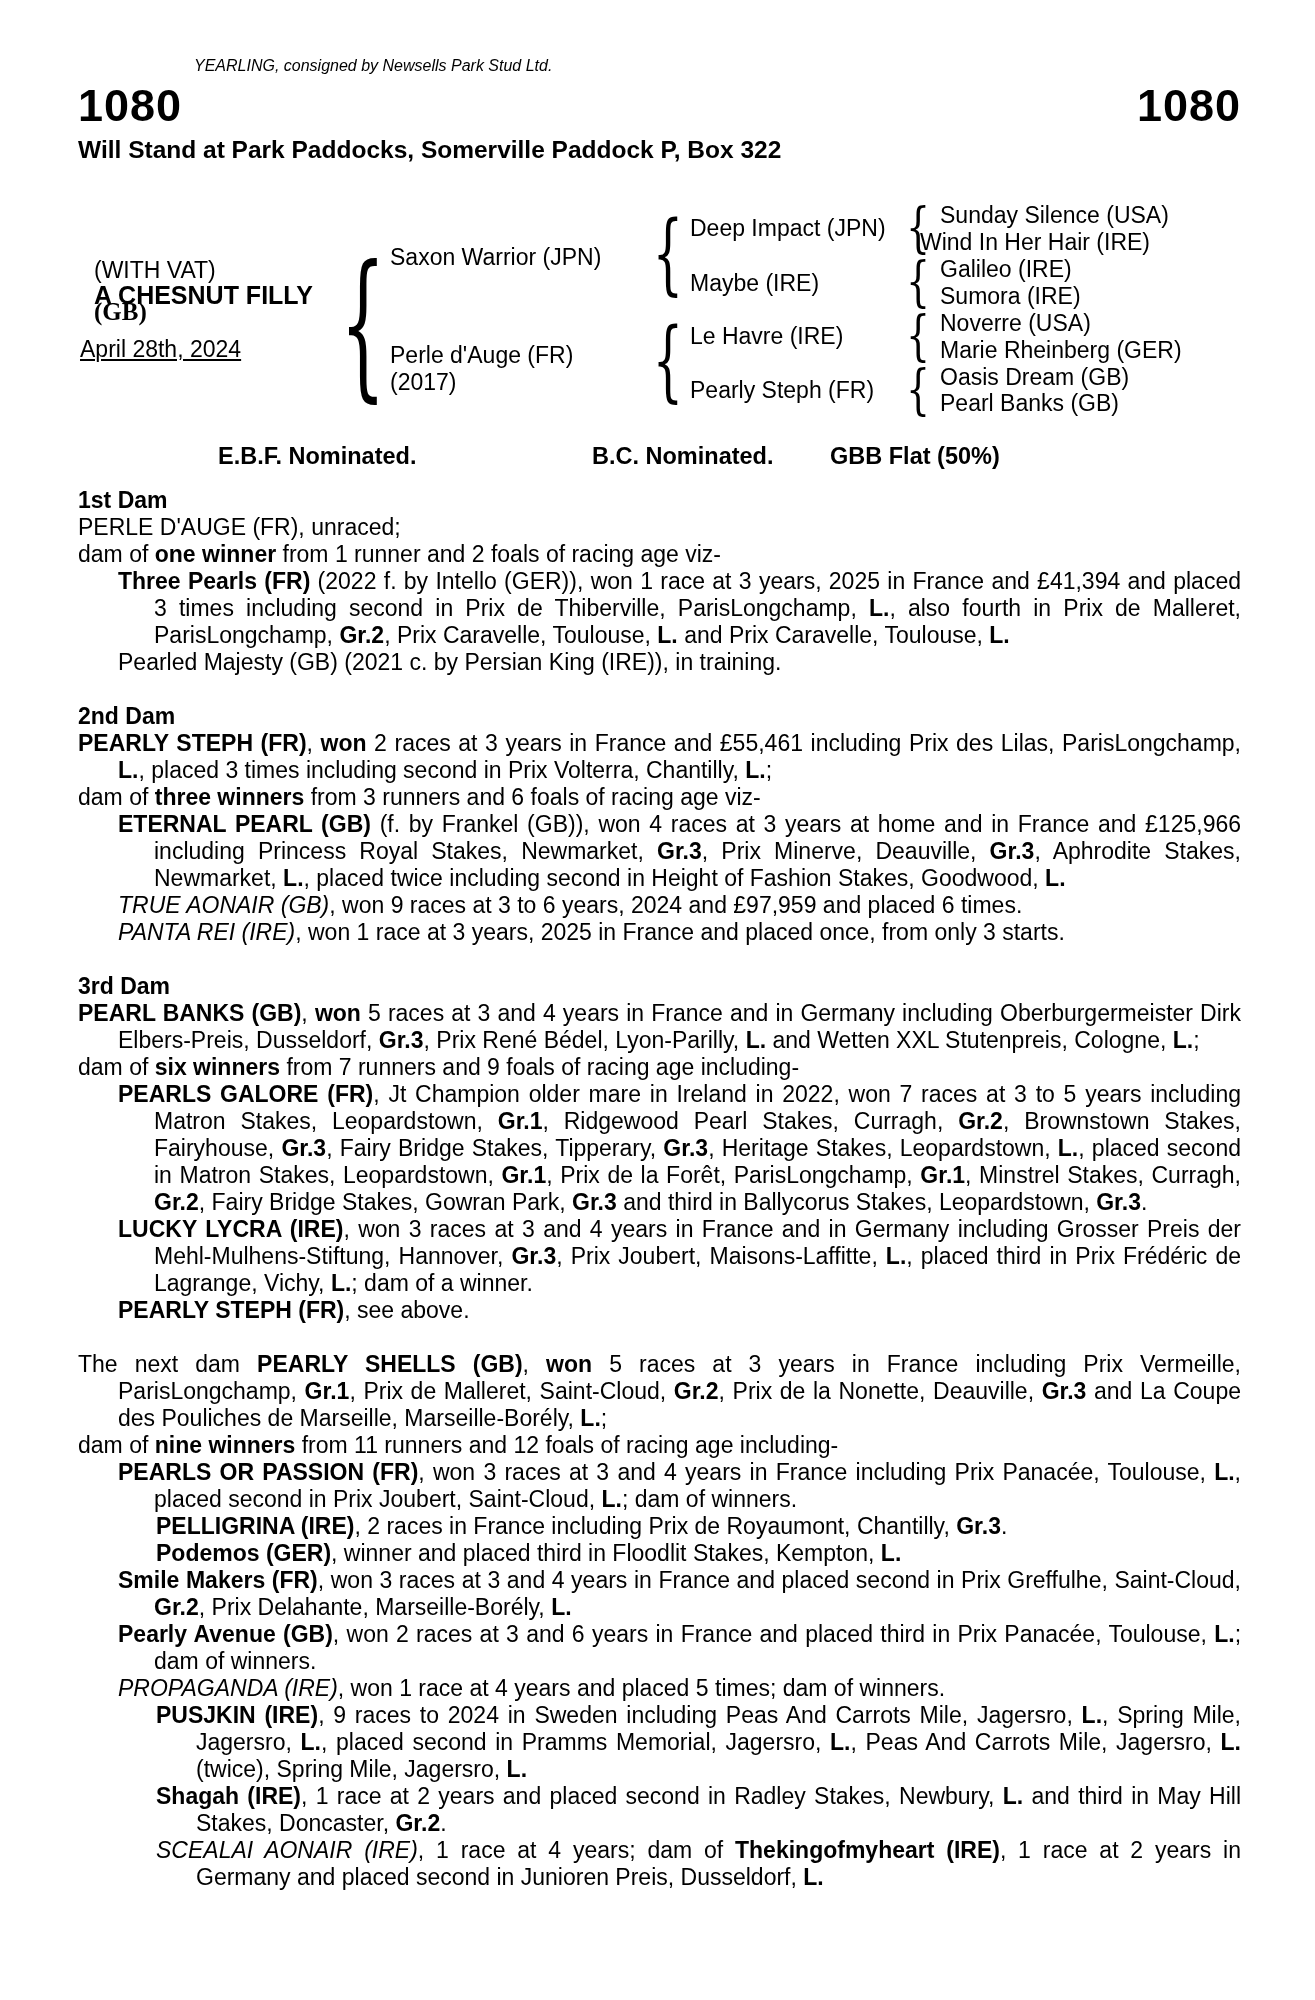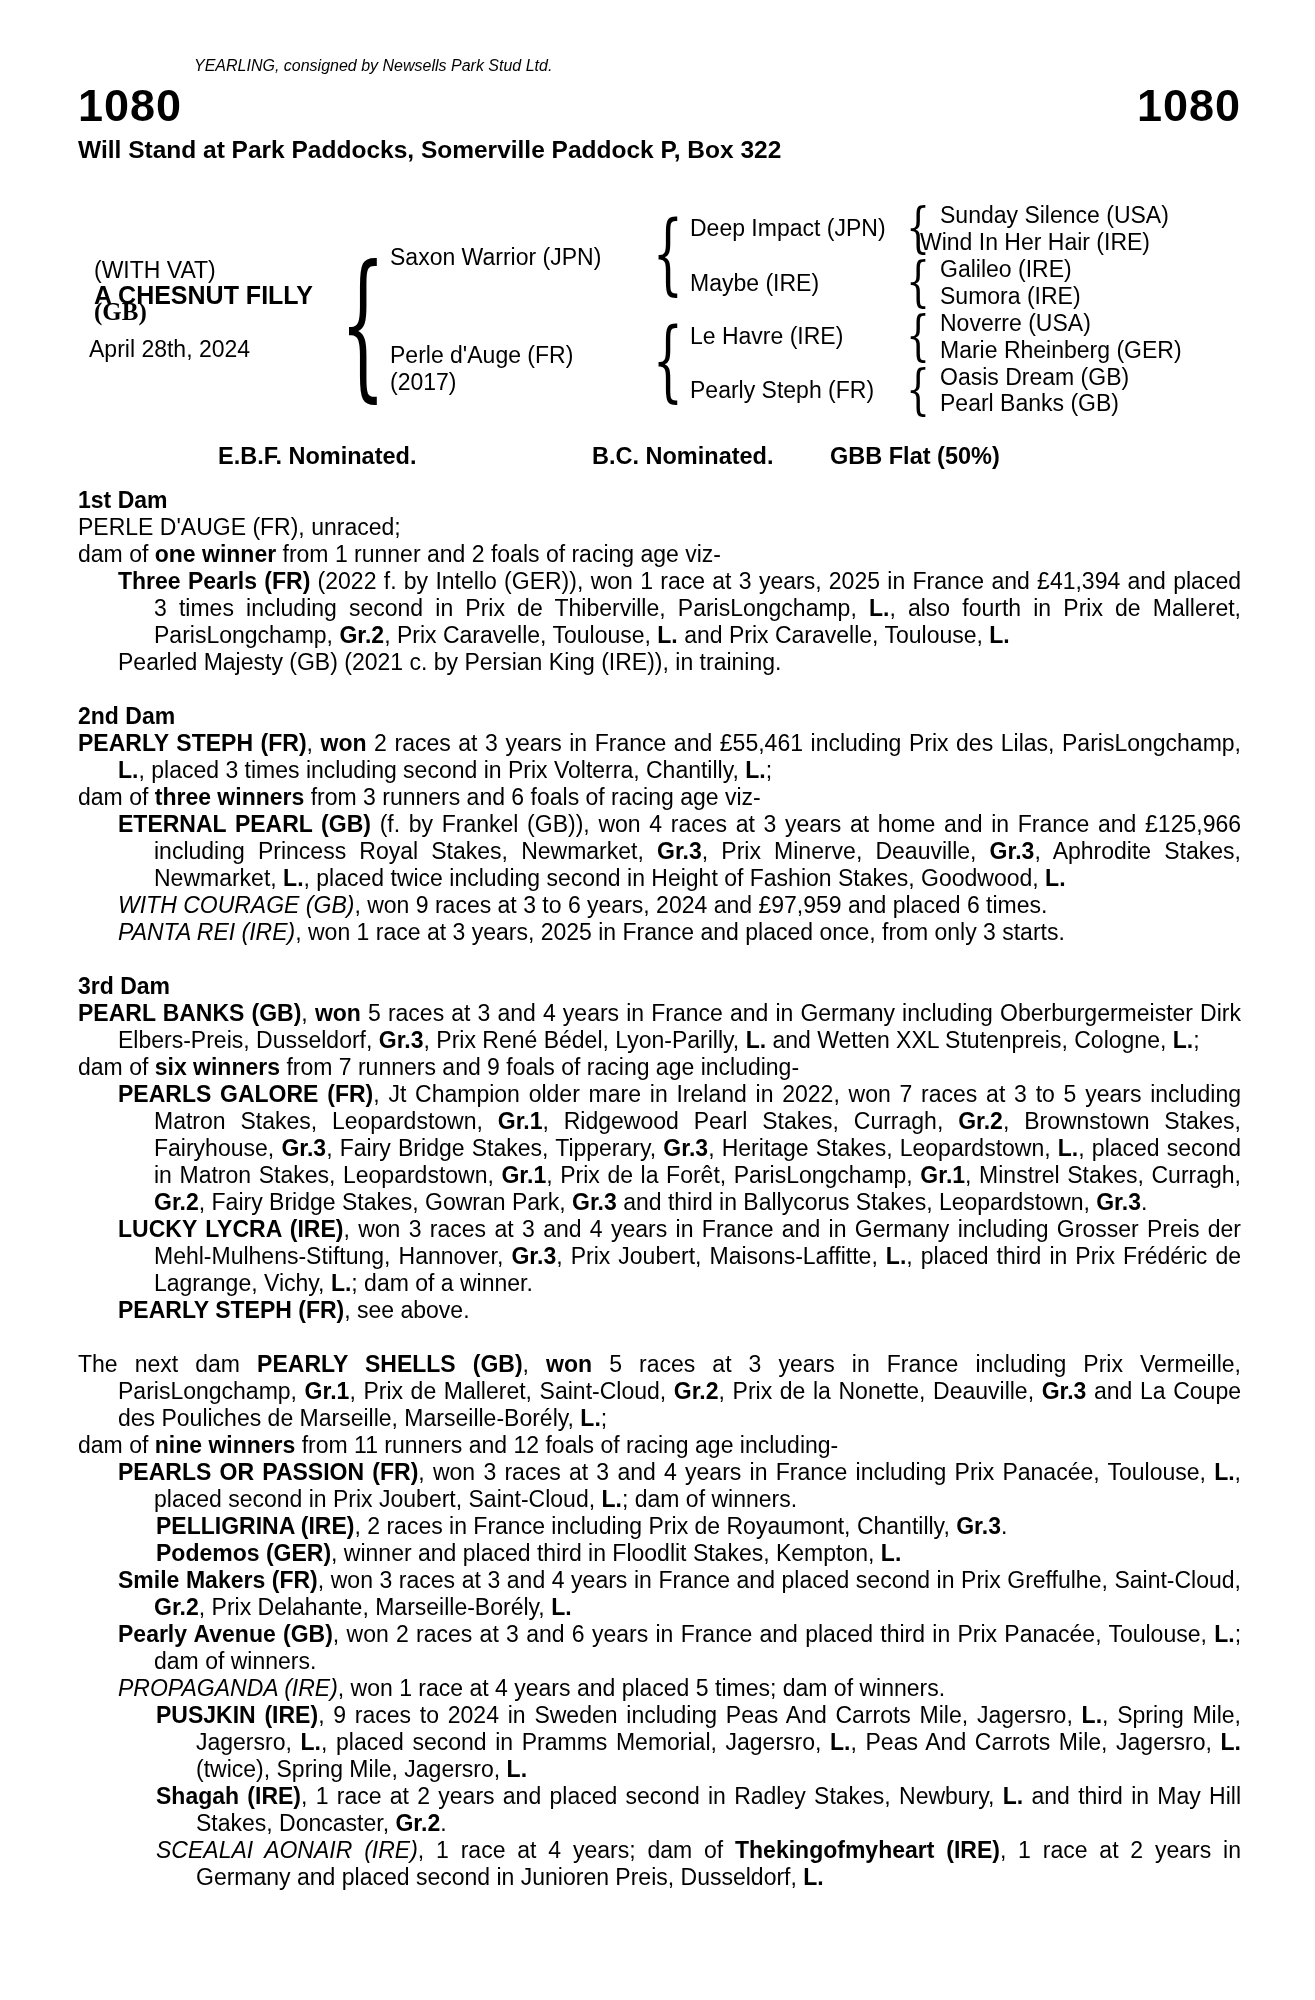--- a/index.html
+++ b/index.html
@@ -50,21 +50,21 @@
       <span class="lot">1080</span>
     </div>
     <div class="stand">Will Stand at Park Paddocks, Somerville Paddock P, Box 322</div>
   </div>
 
   <div class="pedigree">
 
     <div class="ped" style="left:16px;top:63px;">(WITH VAT)</div>
     <div class="ped ped-name" style="left:16px;top:88px;">A CHESNUT FILLY</div>
     <div class="ped ped-name" style="left:16px;top:104px;font-family:Liberation Serif, serif;">(GB)</div>
-    <div class="ped" style="left:11px;top:142px;">April 28th, 2024</div>
+    <div class="ped" style="left:2px;top:142px;text-decoration:underline;">April 28th, 2024</div>
 
     <span class="brace" style="left:262px;top:46px;width:46px;height:164px;font-size:160px;transform:scaleX(.45);">{</span>
 
     <div class="ped" style="left:312px;top:50px;">Saxon Warrior (JPN)</div>
     <div class="ped" style="left:312px;top:148px;">Perle d'Auge (FR)</div>
     <div class="ped" style="left:312px;top:175px;">(2017)</div>
 
     <span class="brace" style="left:572px;top:12px;width:36px;height:92px;font-size:88px;transform:scaleX(.55);">{</span>
     <span class="brace" style="left:572px;top:119px;width:36px;height:92px;font-size:88px;transform:scaleX(.55);">{</span>
 
@@ -100,21 +100,21 @@
         <div class="para l0"><span>PERLE D'AUGE (FR), unraced;</span></div>
         <div class="para l0"><span>dam of </span><span class="b">one winner</span><span> from 1 runner and 2 foals of racing age viz-</span></div>
         <div class="para l1"><span class="b">Three Pearls (FR)</span><span> (2022 f. by Intello (GER)), won 1 race at 3 years, 2025 in France and £41,394 and placed 3 times including second in Prix de Thiberville, ParisLongchamp, </span><span class="b">L.</span><span>, also fourth in Prix de Malleret, ParisLongchamp, </span><span class="b">Gr.2</span><span>, Prix Caravelle, Toulouse, </span><span class="b">L.</span><span> and Prix Caravelle, Toulouse, </span><span class="b">L.</span></div>
         <div class="para l1"><span>Pearled Majesty (GB) (2021 c. by Persian King (IRE)), in training.</span></div>
       </div>
       <div class="sec">
         <div class="rec-h">2nd Dam</div>
         <div class="para hang"><span class="b">PEARLY STEPH (FR)</span><span>, </span><span class="b">won</span><span> 2 races at 3 years in France and £55,461 including Prix des Lilas, ParisLongchamp, </span><span class="b">L.</span><span>, placed 3 times including second in Prix Volterra, Chantilly, </span><span class="b">L.</span><span>;</span></div>
         <div class="para l0"><span>dam of </span><span class="b">three winners</span><span> from 3 runners and 6 foals of racing age viz-</span></div>
         <div class="para l1"><span class="b">ETERNAL PEARL (GB)</span><span> (f. by Frankel (GB)), won 4 races at 3 years at home and in France and £125,966 including Princess Royal Stakes, Newmarket, </span><span class="b">Gr.3</span><span>, Prix Minerve, Deauville, </span><span class="b">Gr.3</span><span>, Aphrodite Stakes, Newmarket, </span><span class="b">L.</span><span>, placed twice including second in Height of Fashion Stakes, Goodwood, </span><span class="b">L.</span></div>
-        <div class="para l1"><span class="i">WITH COURAGE (GB)</span><span>, won 9 races at 3 to 6 years, 2024 and £97,959 and placed 6 times.</span></div>
+        <div class="para l1"><span class="i">TRUE AONAIR (GB)</span><span>, won 9 races at 3 to 6 years, 2024 and £97,959 and placed 6 times.</span></div>
         <div class="para l1"><span class="i">PANTA REI (IRE)</span><span>, won 1 race at 3 years, 2025 in France and placed once, from only 3 starts.</span></div>
       </div>
       <div class="sec">
         <div class="rec-h">3rd Dam</div>
         <div class="para hang"><span class="b">PEARL BANKS (GB)</span><span>, </span><span class="b">won</span><span> 5 races at 3 and 4 years in France and in Germany including Oberburgermeister Dirk Elbers-Preis, Dusseldorf, </span><span class="b">Gr.3</span><span>, Prix René Bédel, Lyon-Parilly, </span><span class="b">L.</span><span> and Wetten XXL Stutenpreis, Cologne, </span><span class="b">L.</span><span>;</span></div>
         <div class="para l0"><span>dam of </span><span class="b">six winners</span><span> from 7 runners and 9 foals of racing age including-</span></div>
         <div class="para l1"><span class="b">PEARLS GALORE (FR)</span><span>, Jt Champion older mare in Ireland in 2022, won 7 races at 3 to 5 years including Matron Stakes, Leopardstown, </span><span class="b">Gr.1</span><span>, Ridgewood Pearl Stakes, Curragh, </span><span class="b">Gr.2</span><span>, Brownstown Stakes, Fairyhouse, </span><span class="b">Gr.3</span><span>, Fairy Bridge Stakes, Tipperary, </span><span class="b">Gr.3</span><span>, Heritage Stakes, Leopardstown, </span><span class="b">L.</span><span>, placed second in Matron Stakes, Leopardstown, </span><span class="b">Gr.1</span><span>, Prix de la Forêt, ParisLongchamp, </span><span class="b">Gr.1</span><span>, Minstrel Stakes, Curragh, </span><span class="b">Gr.2</span><span>, Fairy Bridge Stakes, Gowran Park, </span><span class="b">Gr.3</span><span> and third in Ballycorus Stakes, Leopardstown, </span><span class="b">Gr.3</span><span>.</span></div>
         <div class="para l1"><span class="b">LUCKY LYCRA (IRE)</span><span>, won 3 races at 3 and 4 years in France and in Germany including Grosser Preis der Mehl-Mulhens-Stiftung, Hannover, </span><span class="b">Gr.3</span><span>, Prix Joubert, Maisons-Laffitte, </span><span class="b">L.</span><span>, placed third in Prix Frédéric de Lagrange, Vichy, </span><span class="b">L.</span><span>; dam of a winner.</span></div>
         <div class="para l1"><span class="b">PEARLY STEPH (FR)</span><span>, see above.</span></div>
       </div>

